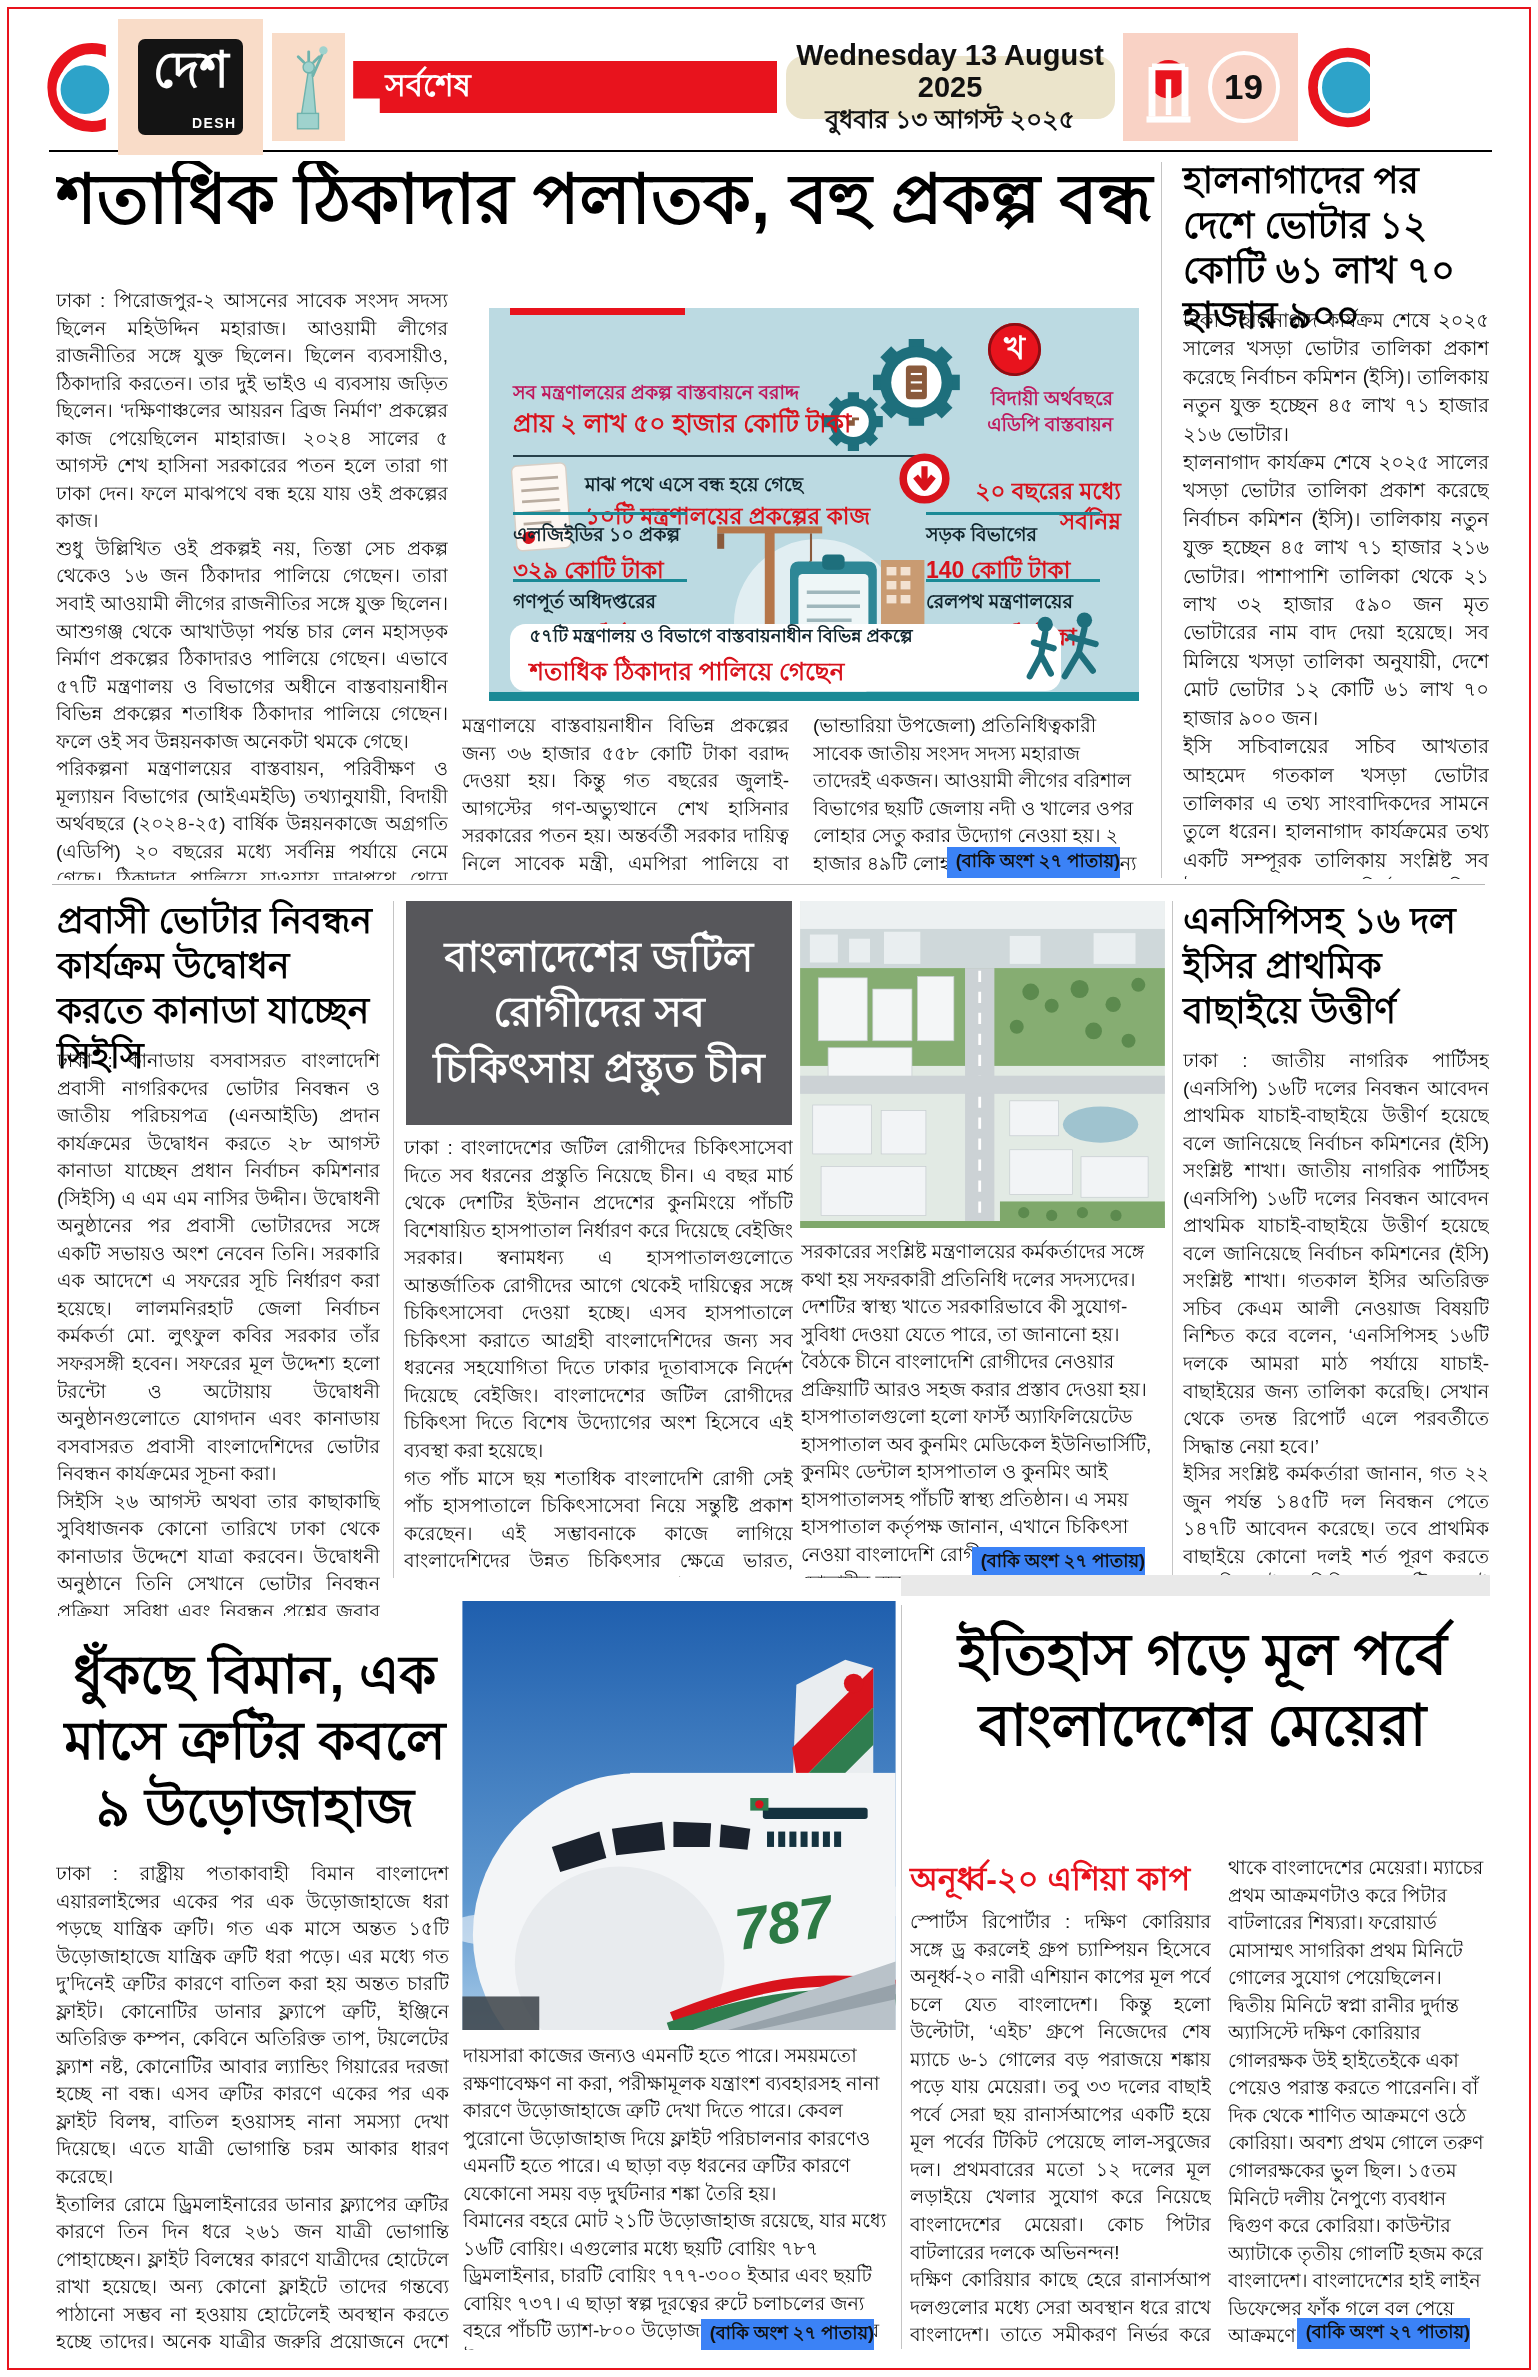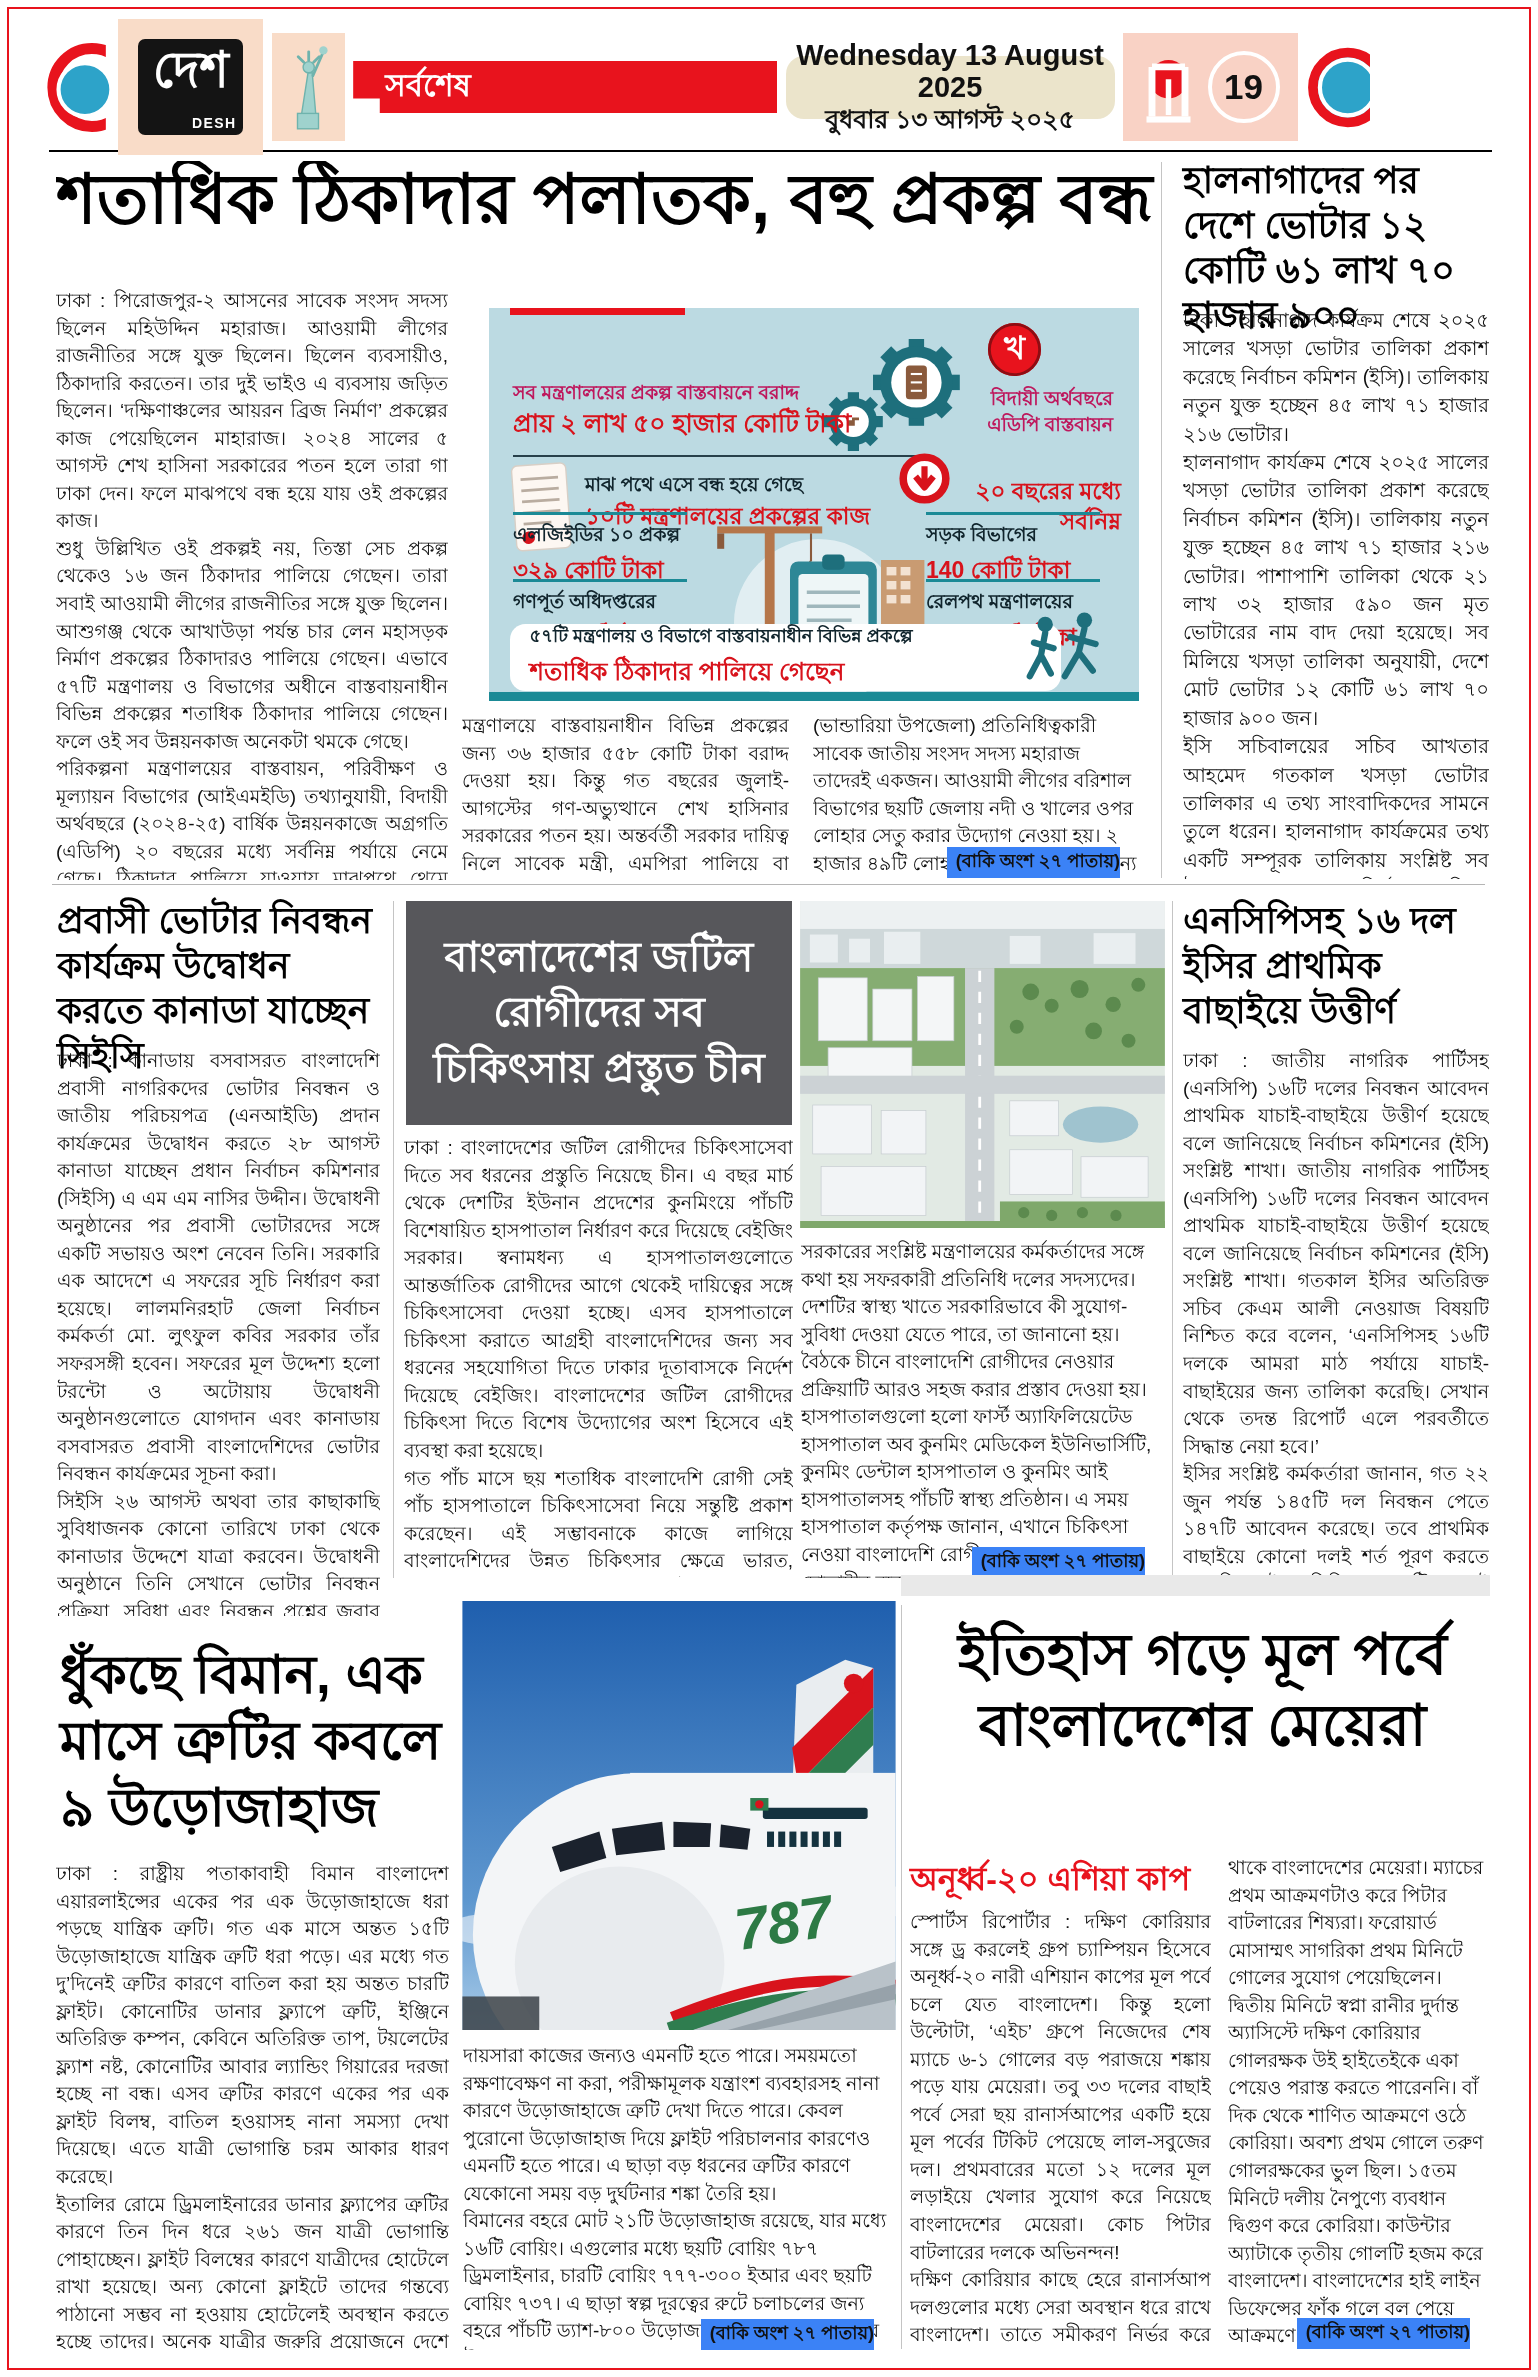--- a/index.html
+++ b/index.html
@@ -86,21 +86,21 @@
               display:flex;align-items:center;justify-content:center;text-align:center;
               font-size:41px;font-weight:900;line-height:1.35;padding:0 17px;box-sizing:border-box;}
   .china-photo{position:absolute;left:800px;top:901px;width:365px;height:327px;overflow:hidden;}
   .china-c1{left:404px;top:1134px;width:389px;height:443px;}
   .china-c2{left:801px;top:1238px;width:364px;height:340px;position:absolute;overflow:hidden;}
   .ncp-h{position:absolute;left:1183px;top:898px;width:306px;font-size:36px;line-height:1.25;}
   .ncp-b{left:1183px;top:1047px;width:306px;height:531px;}
 
   
   .grayband{position:absolute;left:901px;top:1575px;width:589px;height:21px;background:#e9e9e9;}
-  .biman-h{position:absolute;left:60px;top:1642px;width:390px;text-align:left;font-size:53px;line-height:1.25;}
+  .biman-h{position:absolute;left:60px;top:1642px;width:390px;text-align:center;font-size:53px;line-height:1.25;}
   .biman-photo{position:absolute;left:462px;top:1601px;width:434px;height:429px;overflow:hidden;}
   .biman-c1{left:56px;top:1860px;width:393px;height:489px;}
   .biman-c2{left:463px;top:2042px;width:431px;height:308px;position:absolute;overflow:hidden;}
   .sports-h{position:absolute;left:916px;top:1619px;width:573px;text-align:center;font-size:57px;line-height:1.25;}
   .sports-kicker{position:absolute;left:910px;top:1854px;width:302px;font-size:32px;font-weight:900;color:#e8131d;}
   .sports-c1{left:910px;top:1908px;width:301px;height:442px;}
   .sports-c2{left:1228px;top:1854px;width:262px;height:495px;position:absolute;overflow:hidden;}
 </style>
 </head>
 <body>

